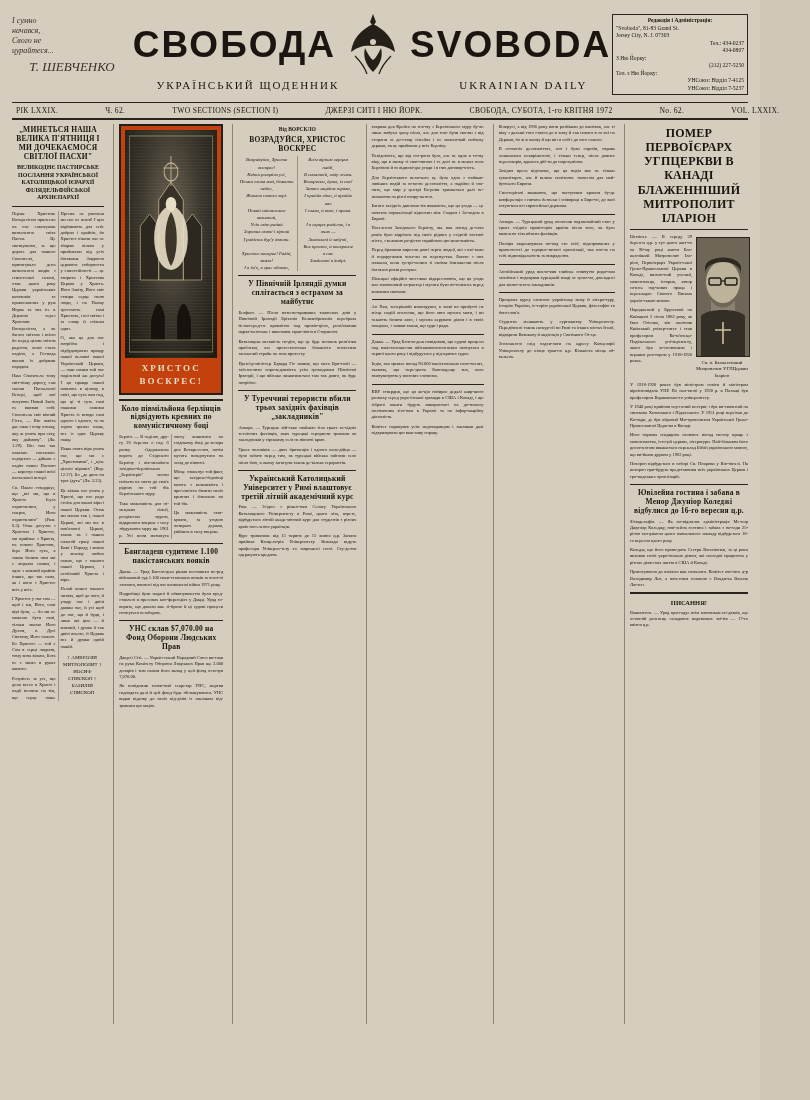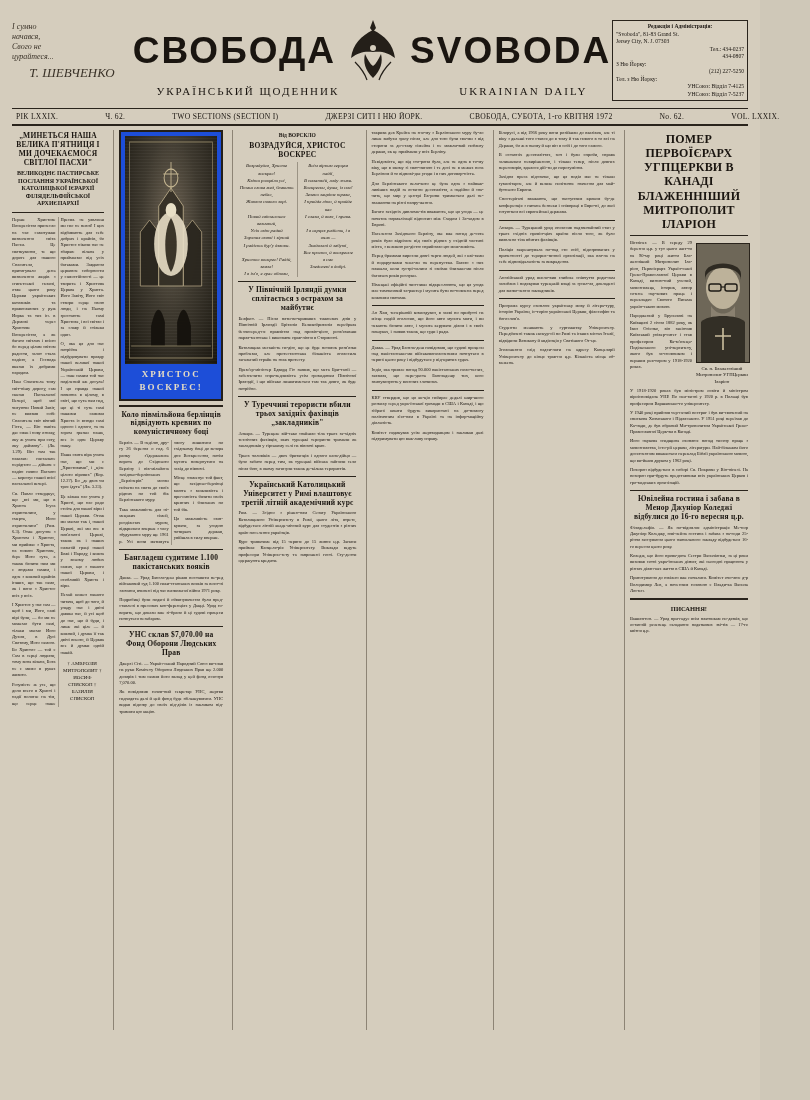--- a/index.html
+++ b/index.html
@@ -8,21 +8,21 @@
     background:#cfc8b8;
     font-family:"Liberation Serif", serif;
     color:#1a1510;
     overflow:hidden;
   }
   .page{
     position:relative;
     width:760px;height:1100px;
     background:#d5cdbd;
     box-sizing:border-box;
-    padding:16px 12px 6px 12px;
+    padding:10px 12px 6px 12px;
   }
   
   .masthead{
     position:relative;
     height:92px;
     border-bottom:1px solid #2a241c;
     display:flex;align-items:flex-start;justify-content:space-between;
   }
   .mast-left{
     width:120px;
@@ -135,21 +135,21 @@
   .byline{font-size:5.5px;text-align:center;font-weight:bold;margin:2px 0;}
   .rule{border-top:1px solid #2a241c;margin:4px 0;}
   .rule.thick{border-top:2px solid #2a241c;}
   p{margin:0 0 3px 0;}
   .poem{font-size:4.8px;line-height:1.5;text-align:center;font-style:italic;}
   .cols2{column-count:2;column-gap:5px;column-rule:1px solid #9b9384;}
   .sig{text-align:center;font-size:5px;margin-top:4px;line-height:1.4;}
   
   .icon-art{
     width:100%;
-    background:#1d4ed8;
+    background:#c2410c;
     border:2px solid #241f19;
     box-sizing:border-box;
     padding:4px;
     margin-bottom:3px;
   }
   .icon-inner{
     width:100%;height:228px;
     position:relative;
     background:
       repeating-linear-gradient(0deg, rgba(255,255,255,.035) 0 1px, transparent 1px 3px),

